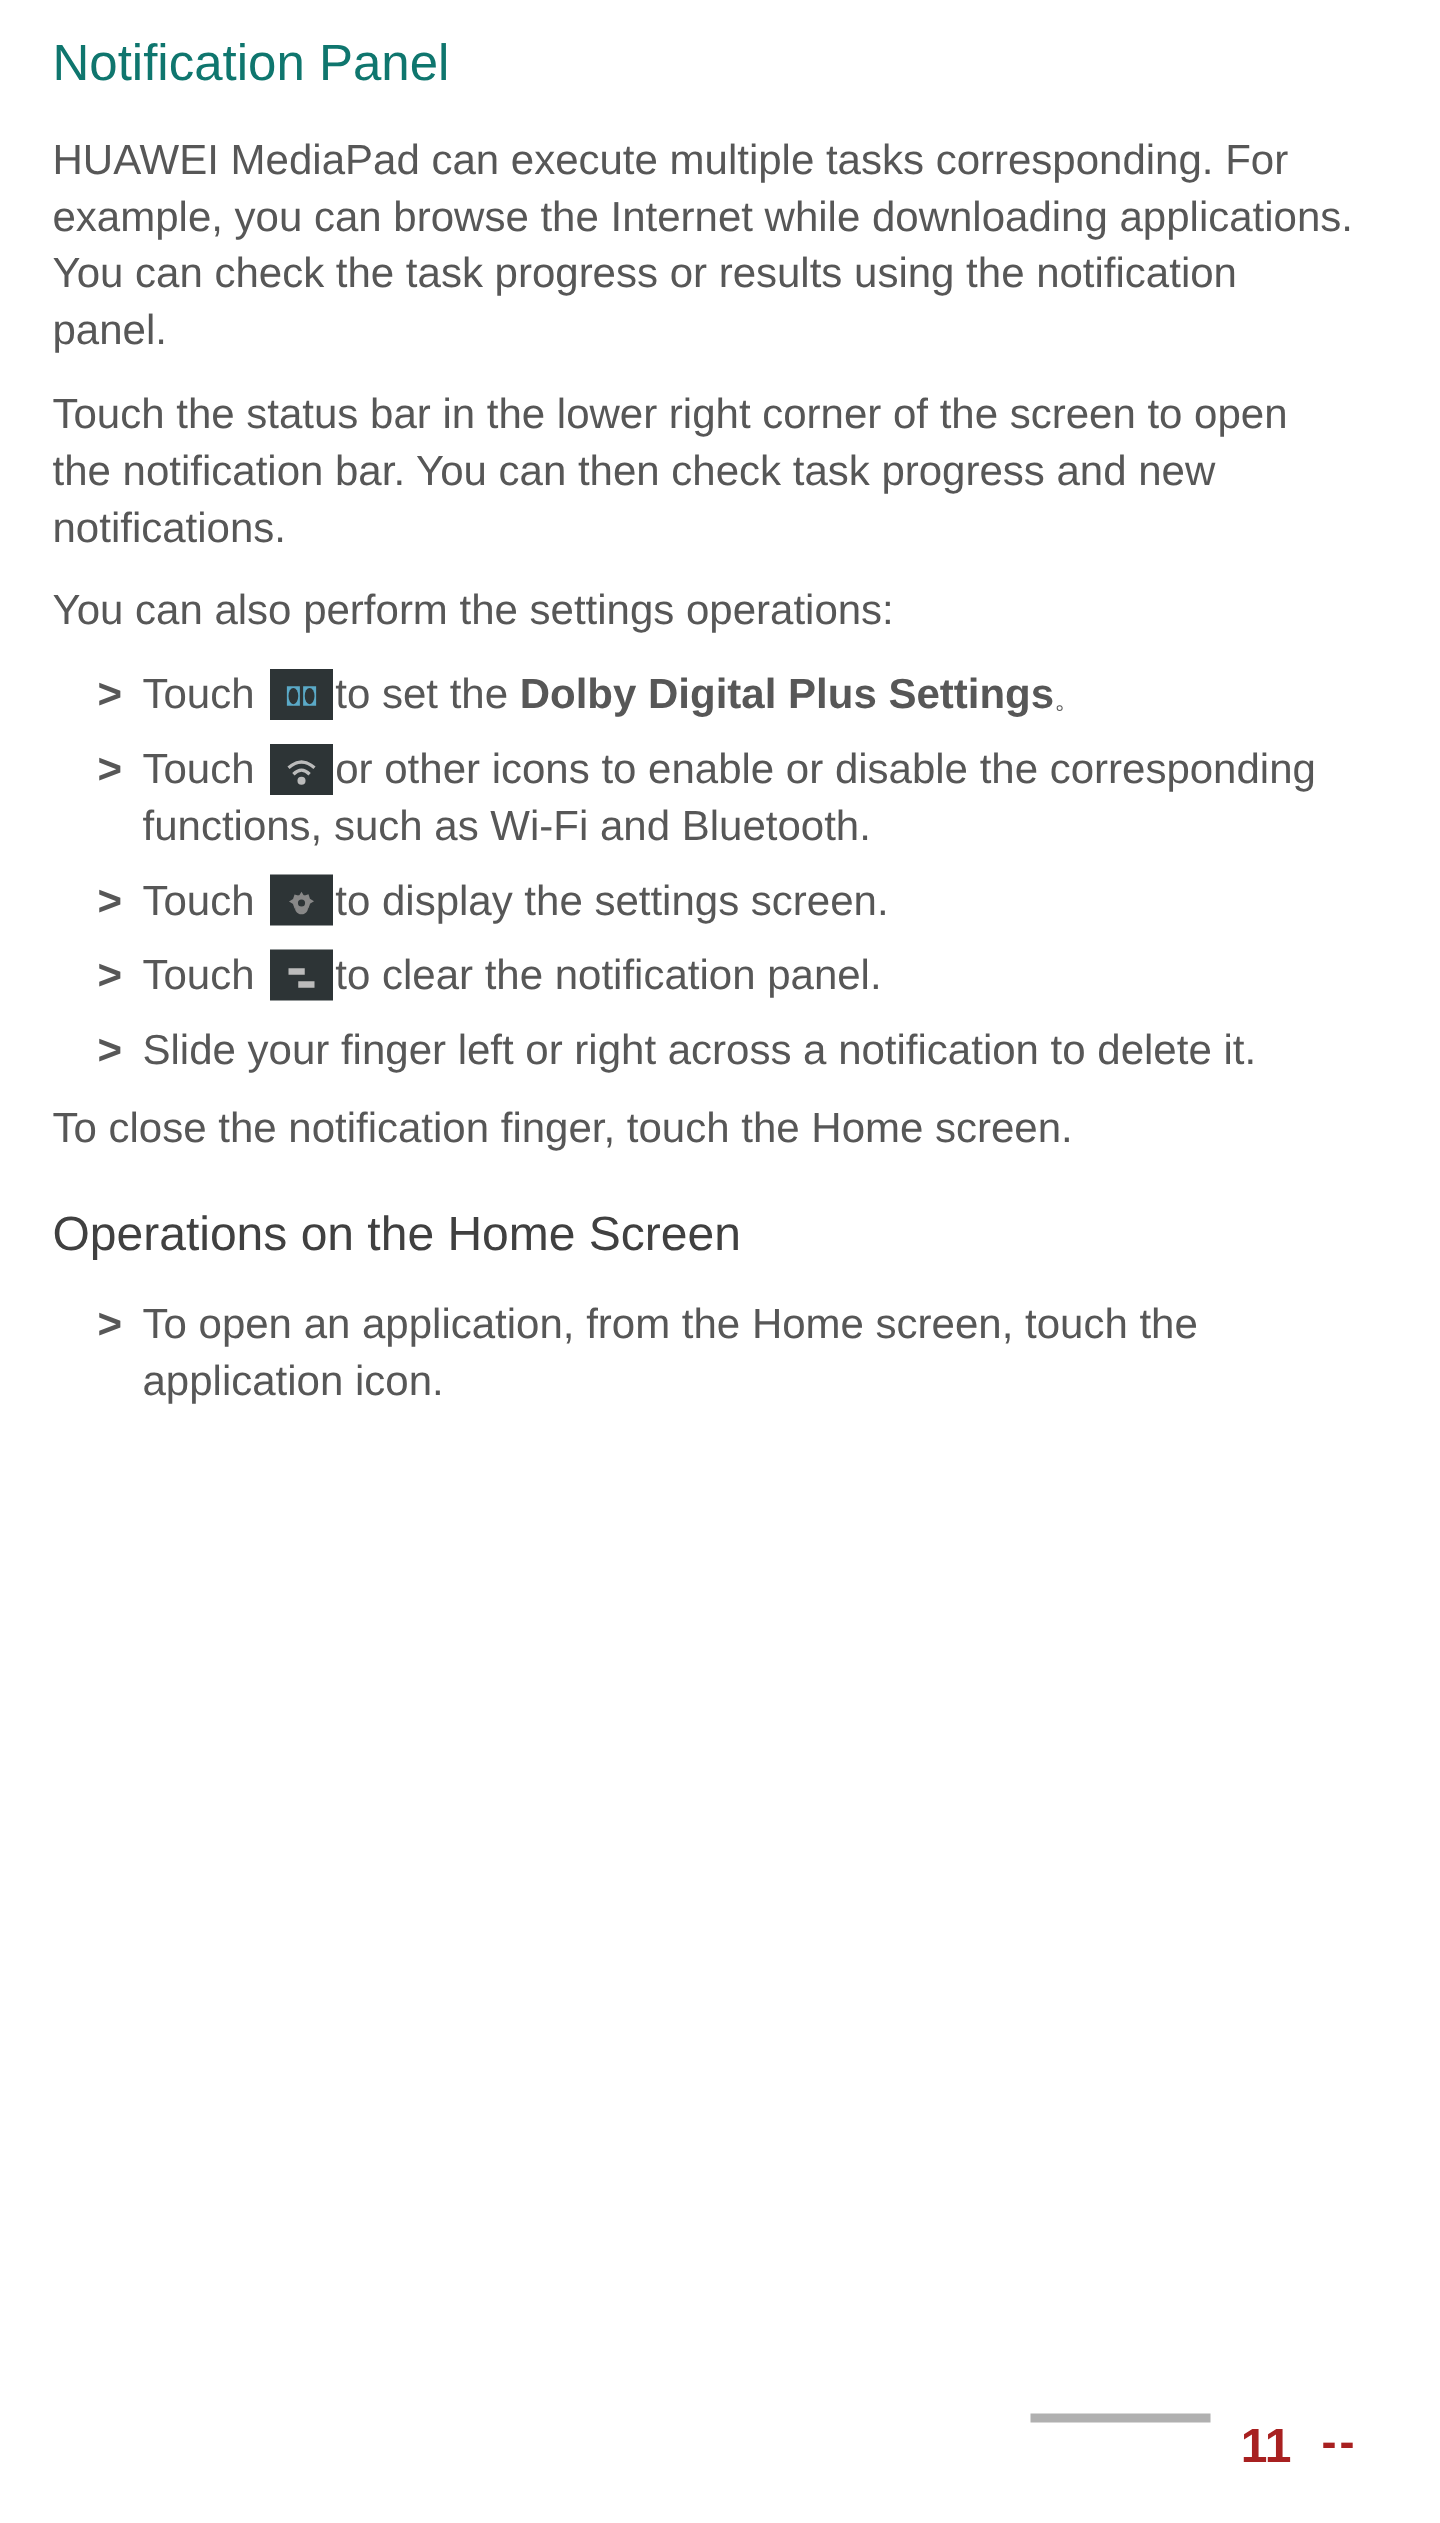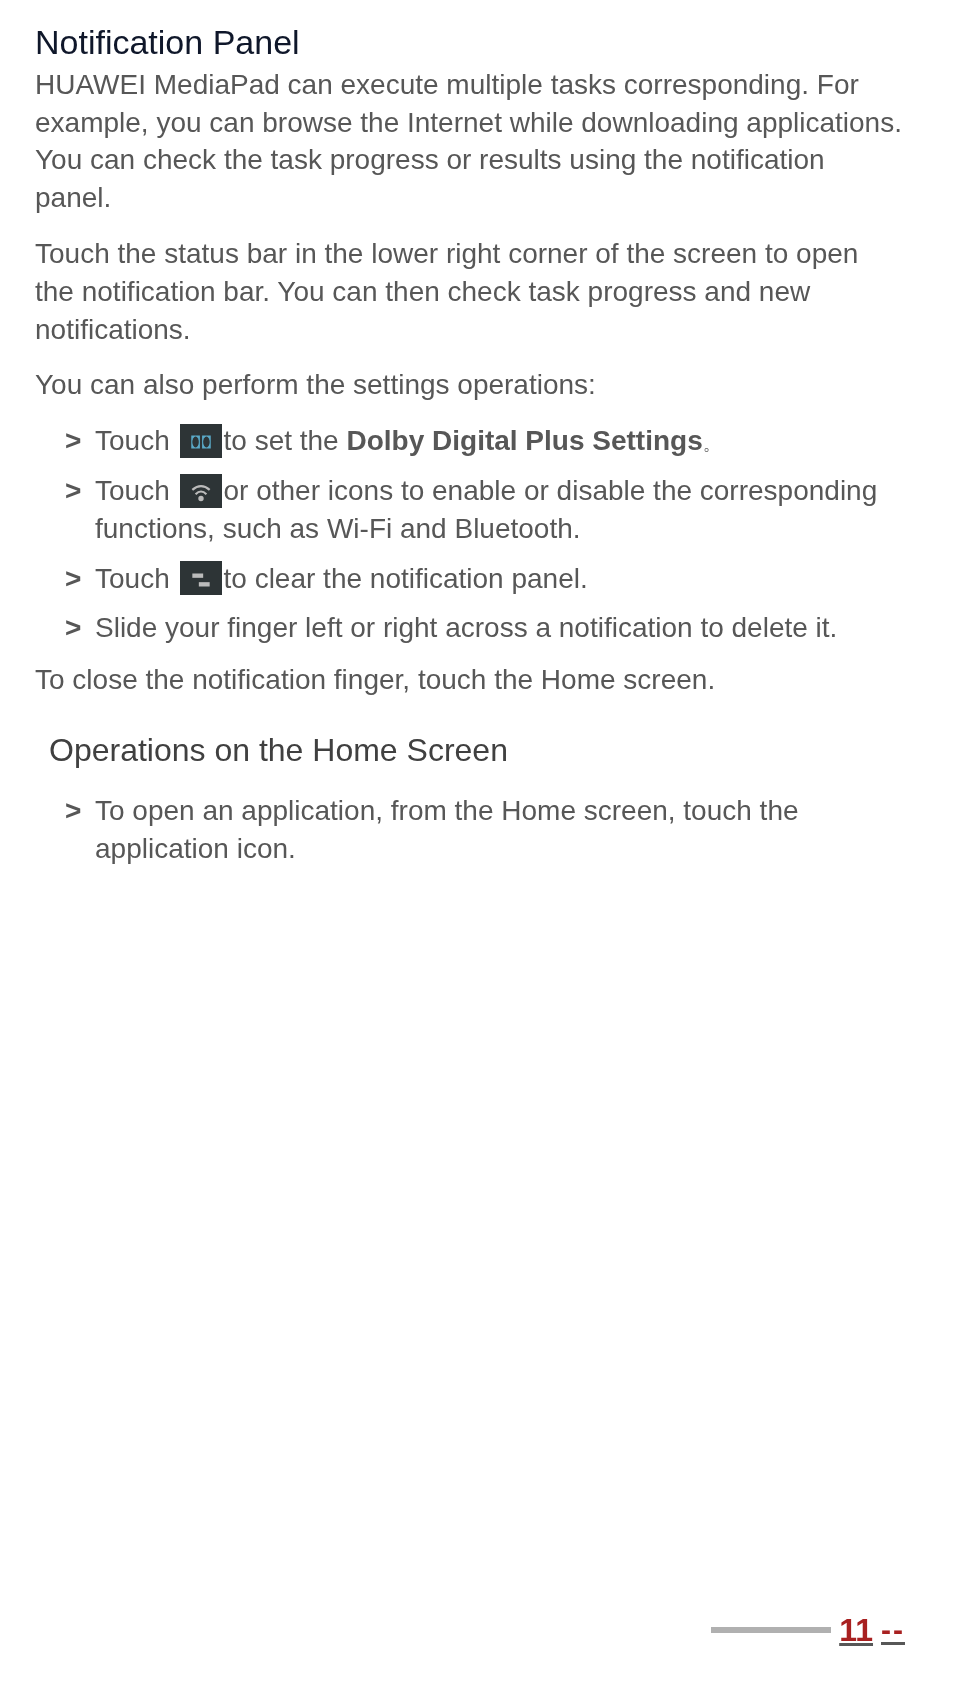--- a/index.html
+++ b/index.html
@@ -8,32 +8,33 @@
     width: 960px;
     height: 1682px;
     background: #fff;
     padding: 20px 55px 30px 35px;
     color: #575757;
     font-size: 28px;
     line-height: 1.35;
     position: relative;
   }
   h1.title {
-    color: #0f172a;
+    color: #0f766e;
     font-weight: normal;
     font-size: 34px;
+    margin-bottom: 22px;
   }
   p.para {
     margin-bottom: 18px;
   }
   h2.subtitle {
     color: #404040;
     font-weight: normal;
     font-size: 32px;
-    margin: 30px 0 20px 14px;
+    margin: 30px 0 20px 0;
   }
   .bullets {
     list-style: none;
     padding-left: 30px;
     margin-bottom: 14px;
   }
   .bullets li {
     position: relative;
     padding-left: 30px;
     margin-bottom: 12px;
@@ -68,23 +69,22 @@
   .bold { font-weight: bold; }
   .small-circle {
     font-size: 18px;
     vertical-align: baseline;
   }
   .footer {
     position: absolute;
     bottom: 30px;
     right: 55px;
     display: flex;
-    align-items: center;
-    gap: 8px;
-    text-decoration: underline;
+    align-items: flex-start;
+    gap: 20px;
   }
   .footer-line {
     display: inline-block;
     width: 120px;
     height: 6px;
     background: #b0b0b0;
   }
   .page-num {
     color: #a82020;
     font-weight: bold;
@@ -118,20 +118,27 @@
         </svg></span><span>to set the </span><span class="bold">Dolby Digital Plus Settings</span><span class="small-circle">。</span>
   </li>
   <li>
     <span>Touch </span><span class="icon-box"><svg viewBox="0 0 24 24" fill="none" stroke="#bbb" stroke-width="2">
           <path d="M4 10 Q12 3 20 10"></path>
           <path d="M7 14 Q12 9 17 14"></path>
           <circle cx="12" cy="18" r="1.5" fill="#bbb"></circle>
         </svg></span><span>or other icons to enable or disable the corresponding functions, such as Wi-Fi and Bluetooth.</span>
   </li>
   <li>
+    <span>Touch </span><span class="icon-box"><svg viewBox="0 0 24 24" fill="#888">
+          <path d="M12 8 a4 4 0 1 0 0.01 0 M12 2 l1.5 2.5 2.8-0.9 0.9 2.8 2.5 1.5-2.5 1.5-0.9 2.8-2.8-0.9L12 14l-1.5-2.5-2.8 0.9-0.9-2.8L4.3 8l2.5-1.5 0.9-2.8 2.8 0.9z" transform="translate(0 3) scale(1)"></path>
+          <circle cx="12" cy="12" r="5" fill="#888"></circle>
+          <circle cx="12" cy="12" r="2.2" fill="#2d3436"></circle>
+        </svg></span><span>to display the settings screen.</span>
+  </li>
+  <li>
     <span>Touch </span><span class="icon-box"><svg viewBox="0 0 24 24" fill="#bbb">
           <rect x="4" y="6" width="10" height="4"></rect>
           <rect x="10" y="14" width="10" height="4"></rect>
         </svg></span><span>to clear the notification panel.</span>
   </li>
   <li>Slide your finger left or right across a notification to delete it.</li>
 </ul>
 
 <p class="para">To close the notification finger, touch the Home screen.</p>
 

